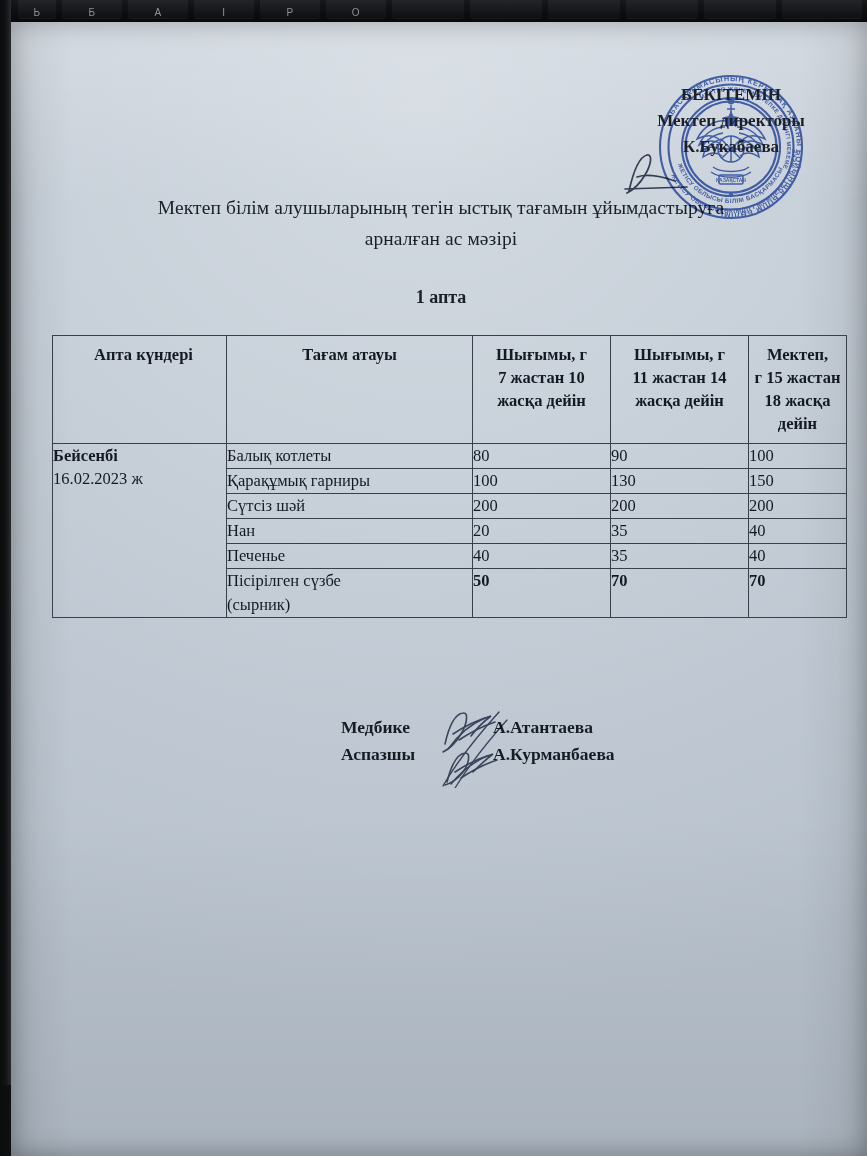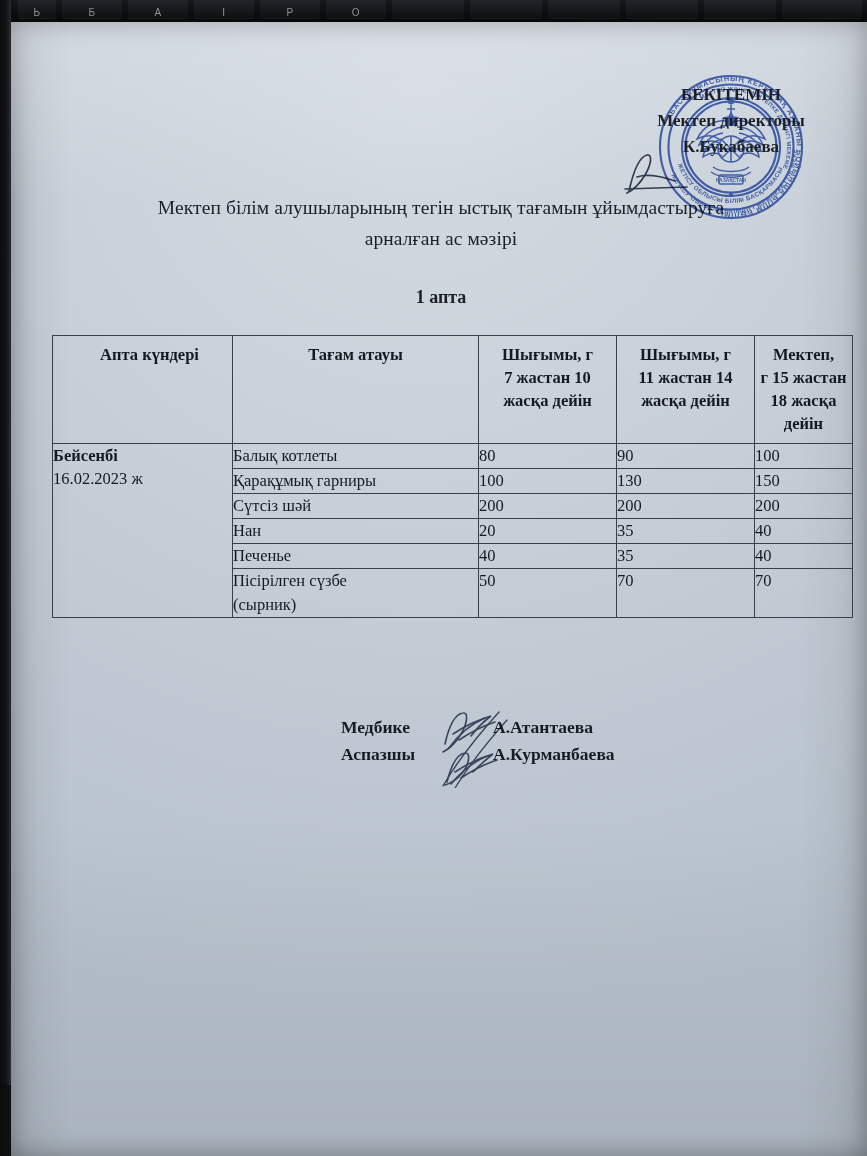--- a/index.html
+++ b/index.html
@@ -124,21 +124,21 @@
   }
   .menu-table thead th{
     font-weight:bold;
     font-size:16.5px;
     line-height:23px;
     text-align:center;
     height:100px;
     vertical-align:top;
     padding-top:7px;
   }
-  th.c-day{text-align:left;padding-left:14px;}
+  th.c-day{text-align:left;padding-left:8px;}
   .daycell{
     font-size:16.5px;line-height:23px;
     padding:6px 0 0 12px;
     vertical-align:top;
   }
   .daycell .dow{font-weight:bold;display:block;}
   .daycell .date{display:block;font-weight:normal;}
   .dish{
     font-size:16.5px;line-height:24px;
     padding:2px 0 2px 12px;
@@ -146,21 +146,21 @@
     height:24px;
   }
   .dish.two-line{height:48px;line-height:24px;}
   .dish .l2{display:block;}
   .num{
     font-size:16.5px;line-height:24px;
     text-align:left;
     height:24px;
     padding:2px 0;
   }
-  .num.two-line{height:48px;}
+  .num.two-line{height:48px;font-weight:bold;}
   
   .inner{width:100%;border-collapse:collapse;table-layout:fixed;}
   .inner td{border:none;border-bottom:1px solid #3a4049;}
   .inner tr:last-child td{border-bottom:none;}
 
   
   .footer-sigs{
     position:absolute;left:330px;top:692px;
     font-weight:bold;font-size:17.5px;line-height:27px;color:#161b24;
   }

